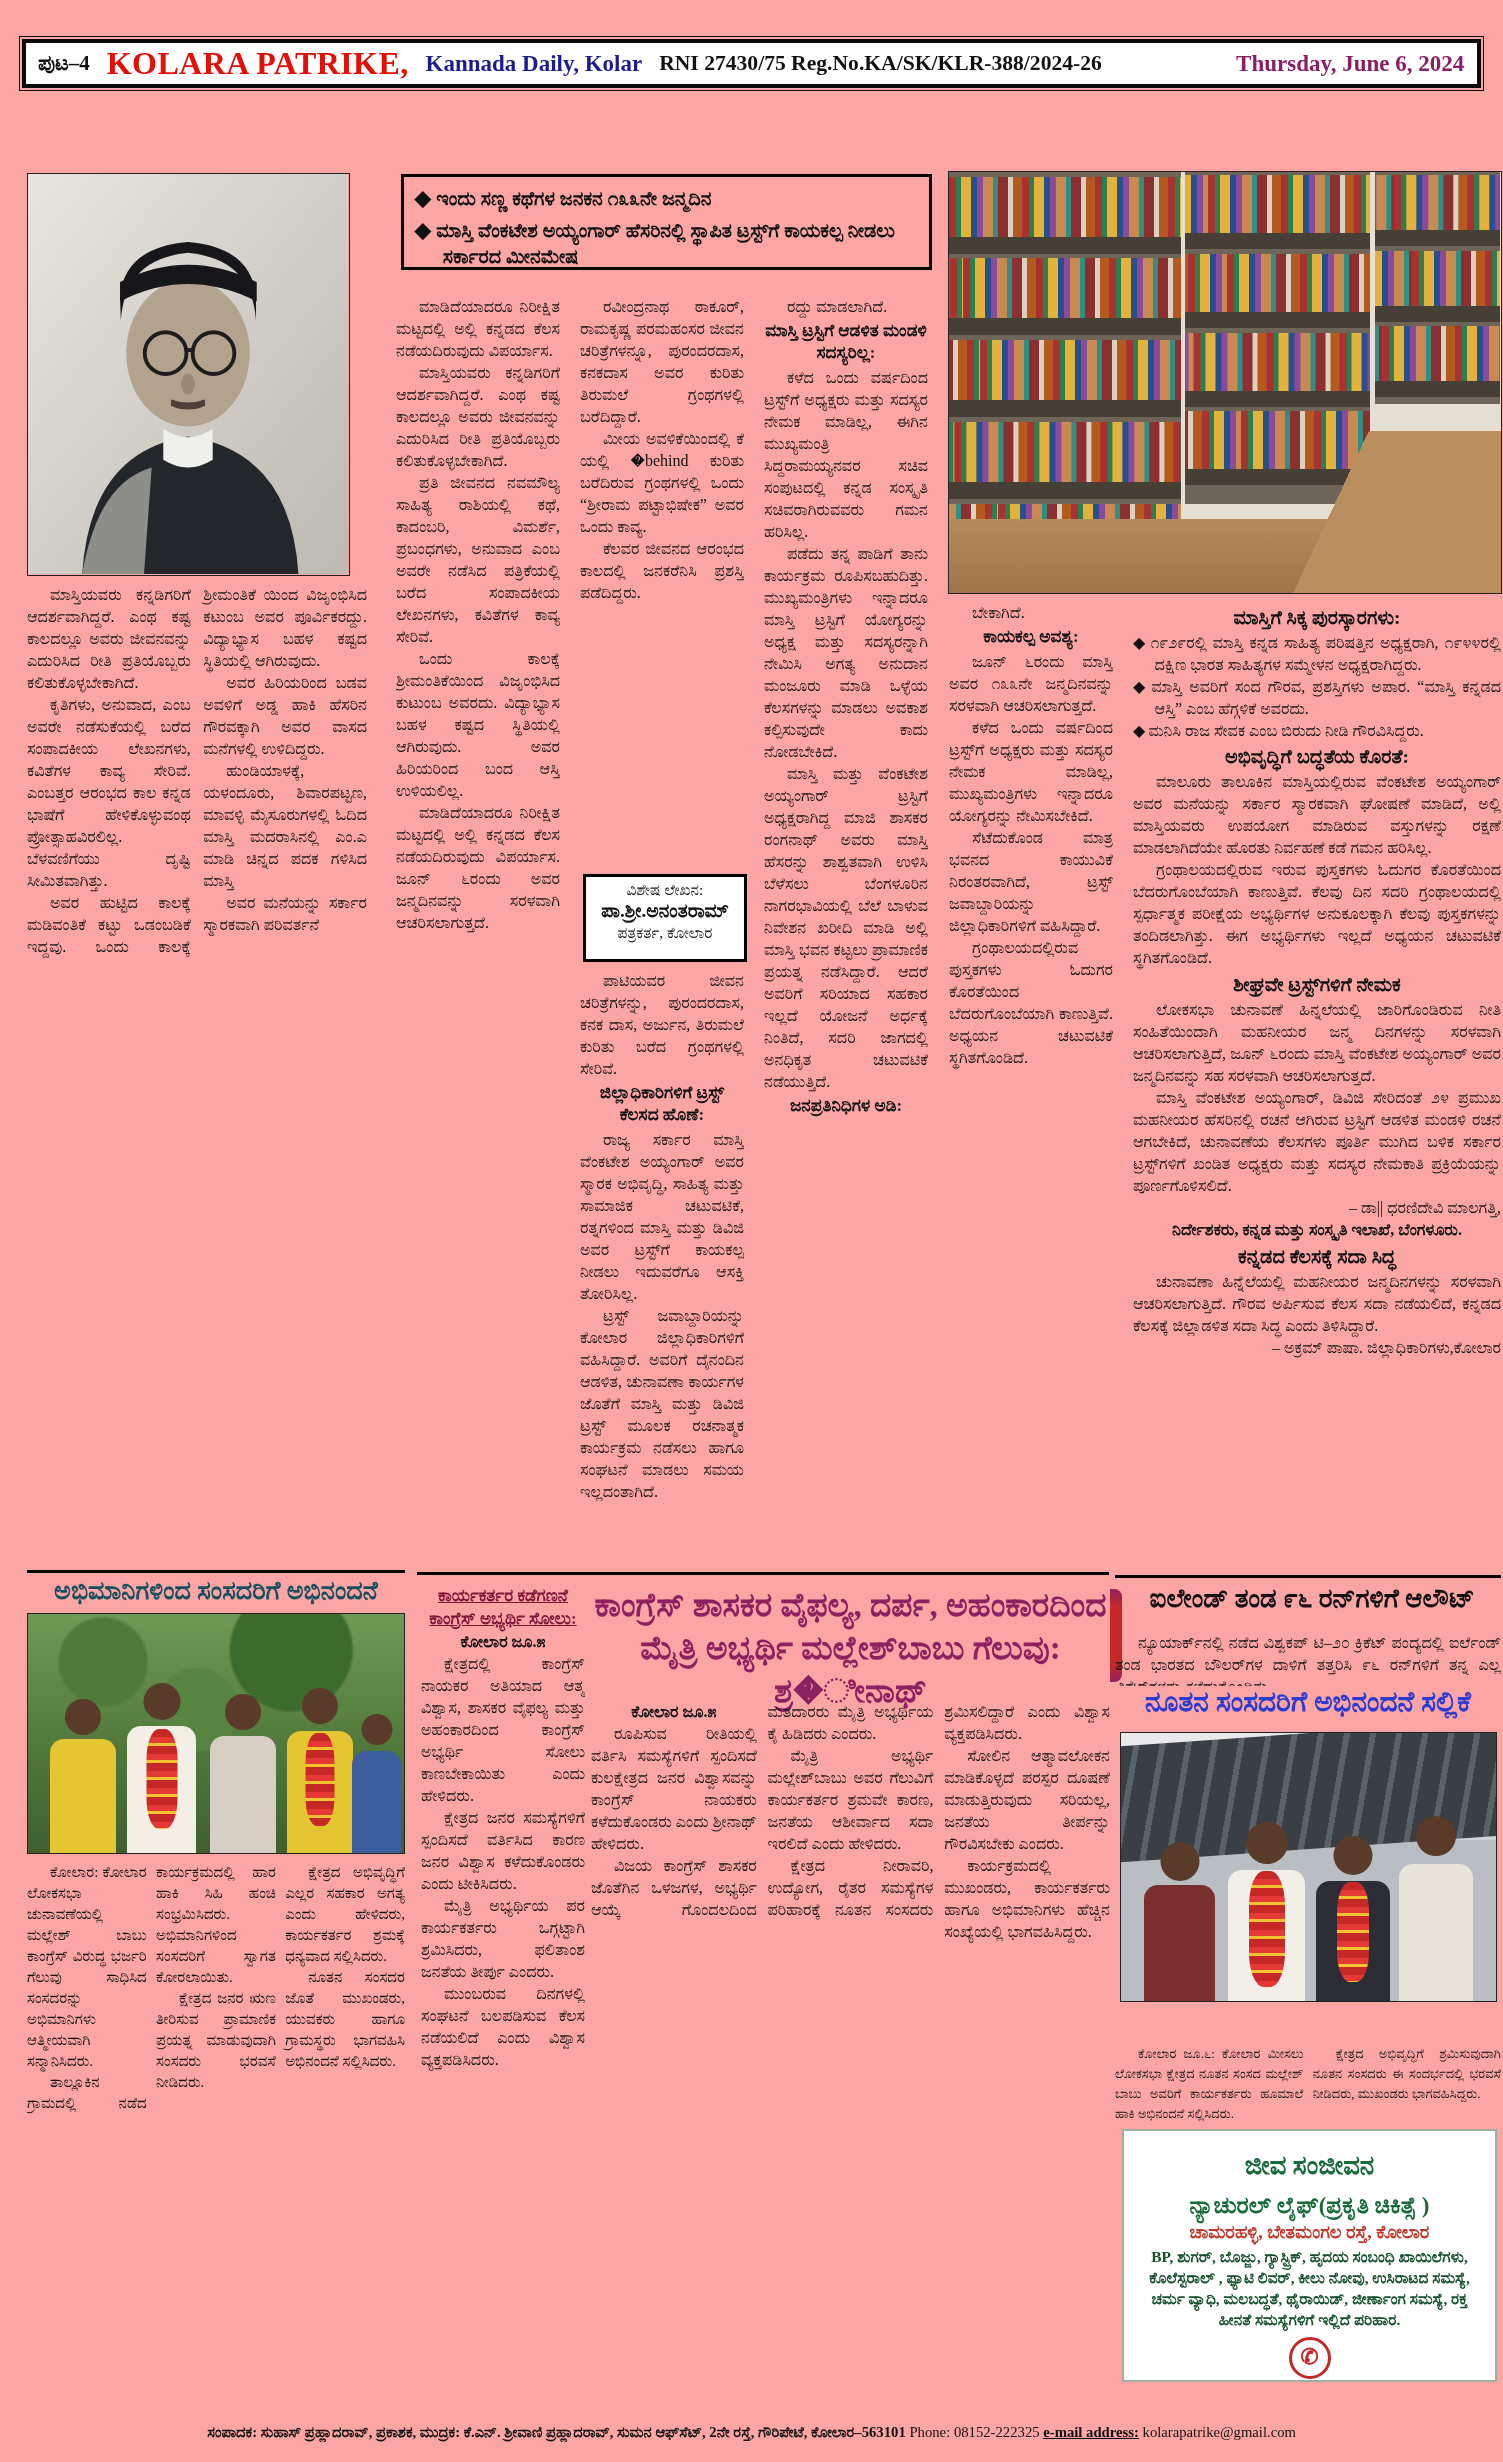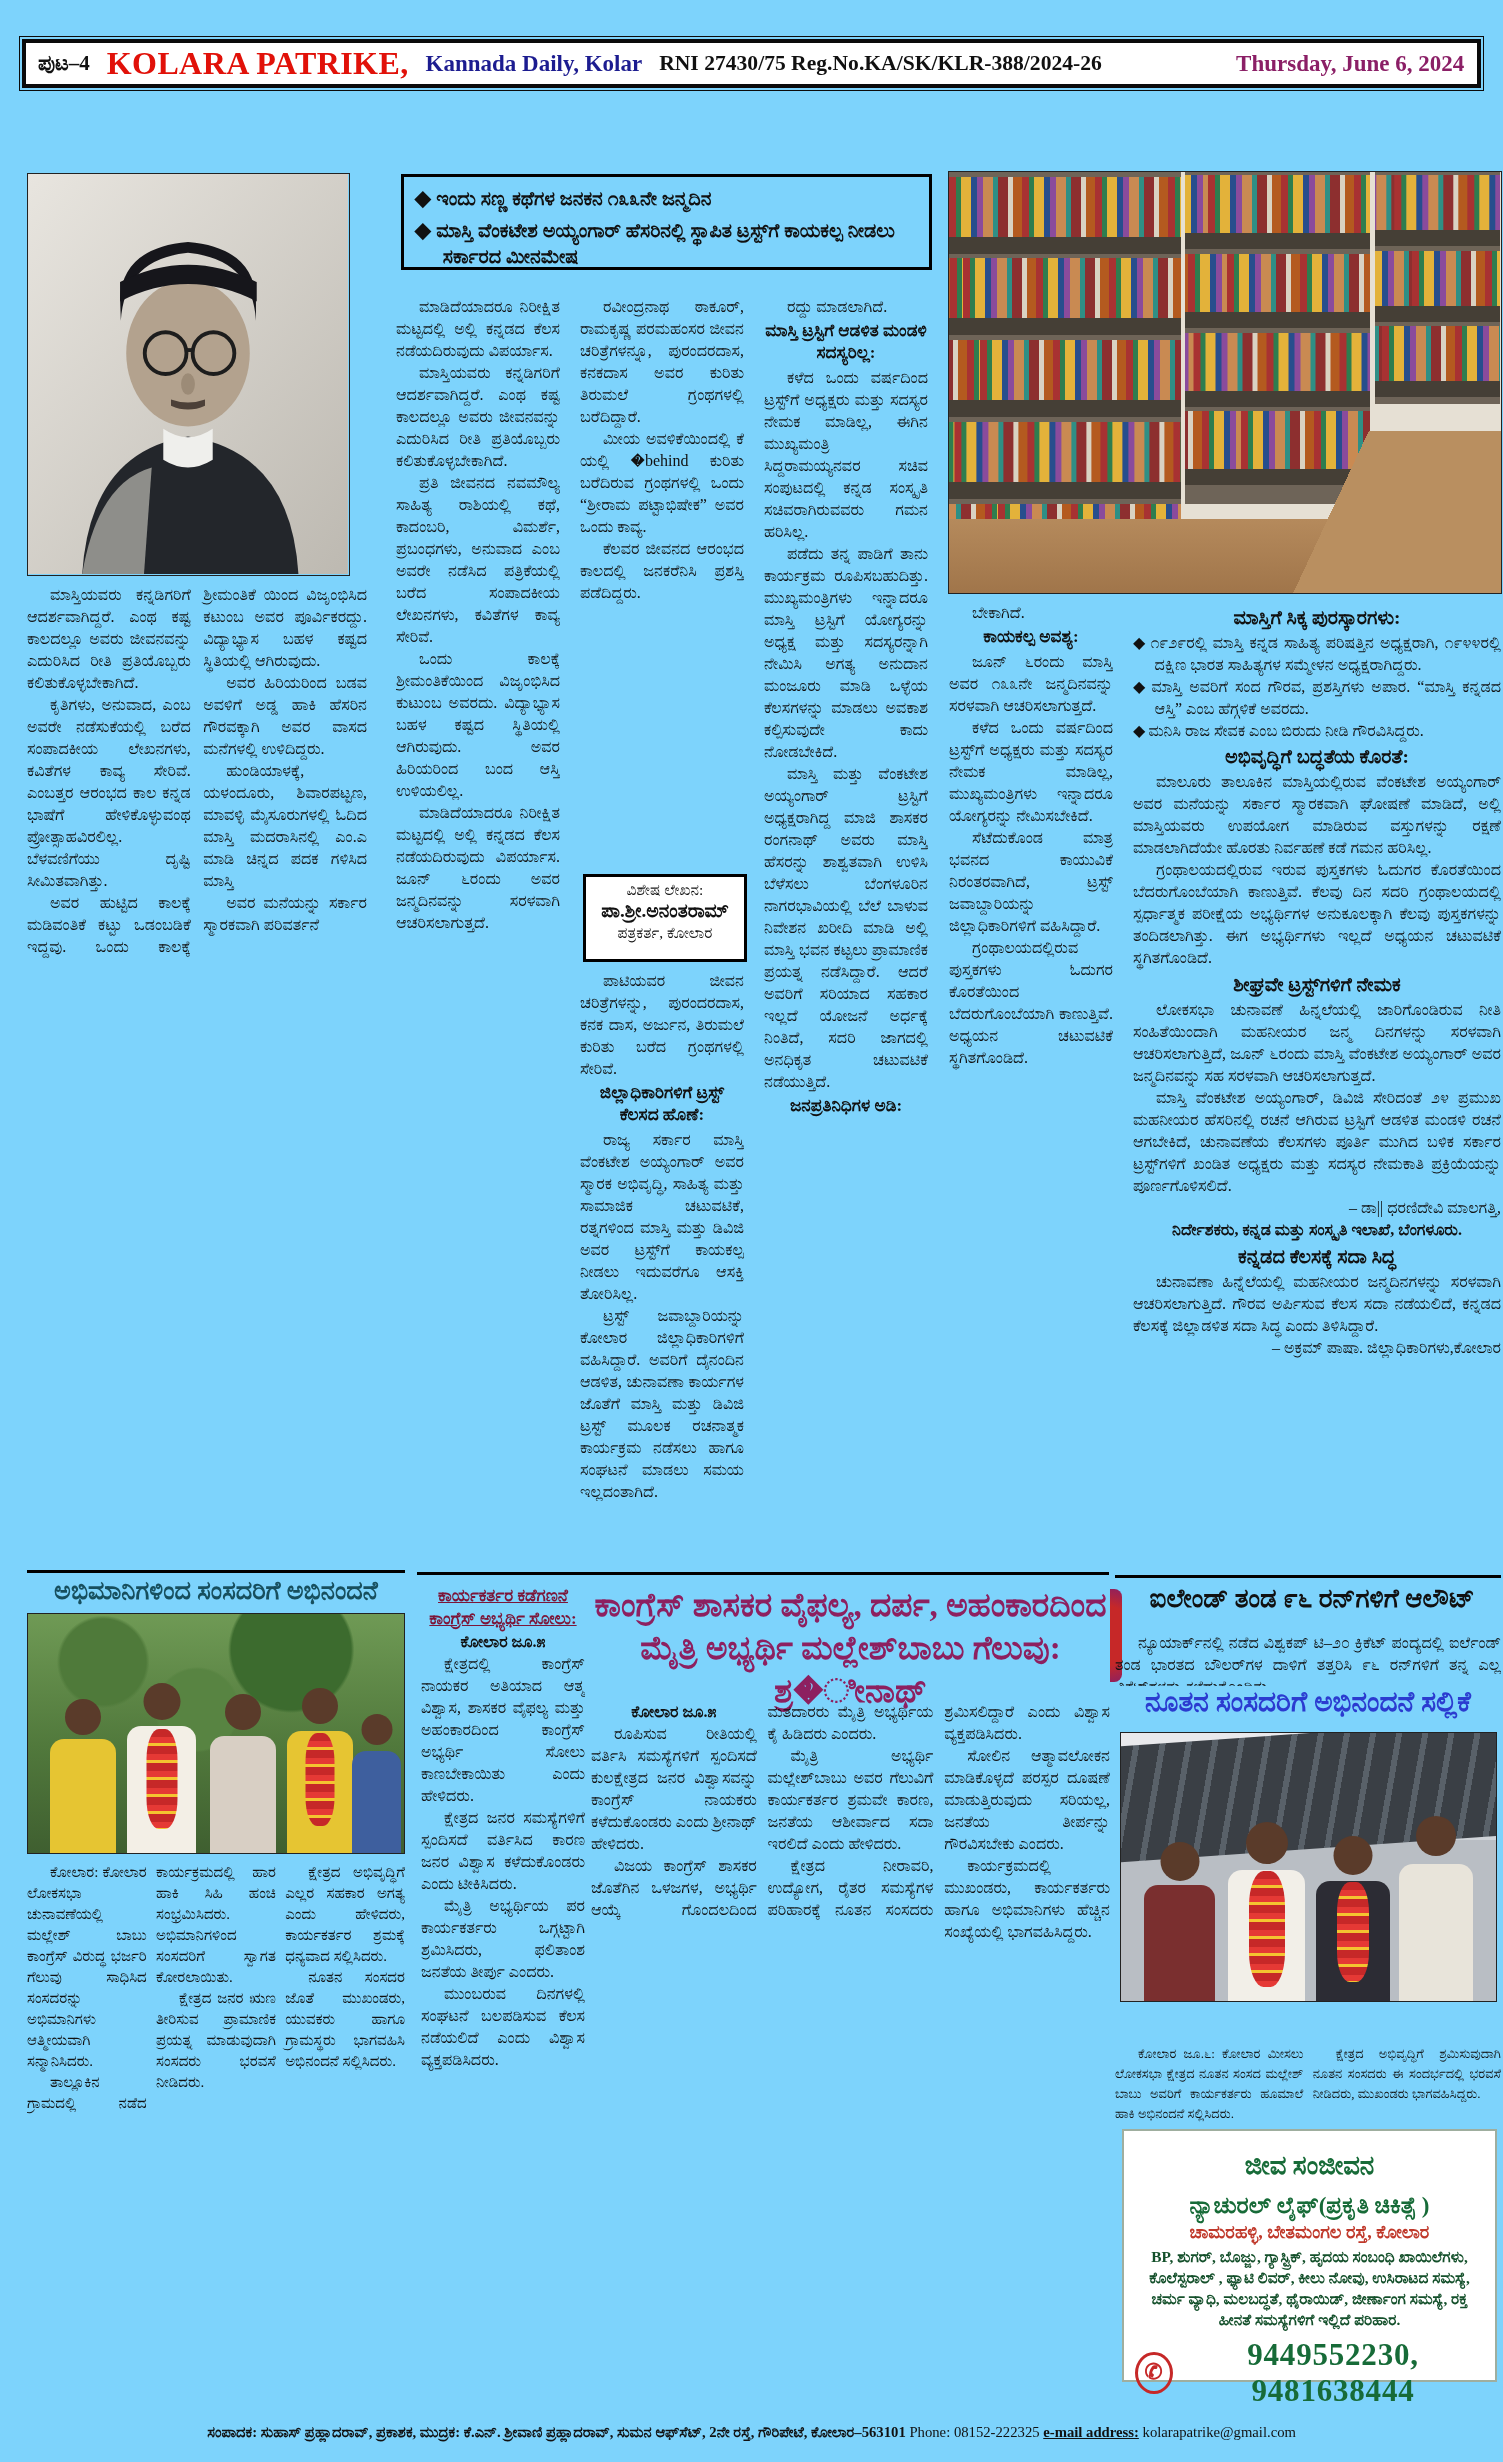--- a/index.html
+++ b/index.html
@@ -1,16 +1,16 @@
 <!DOCTYPE html>
 <html style="font-size:12.4px"><head>
 <meta charset="utf-8">
 <style>
   html,body{margin:0;padding:0;background:#8a8a8a;}
-  .page{position:relative;width:1504px;height:2462px;background:#7dd3fc;
+  .page{position:relative;width:1504px;height:2462px;background:#fca5a5;
         font-family:"Liberation Serif", serif;color:#111;overflow:hidden;}
 
   
   .masthead{position:absolute;left:21.6px;top:39px;width:1459px;height:49px;
     border:4.6px solid #0b0b0b;outline:1.5px solid #0b0b0b;outline-offset:2.3px;
     background:#fff;display:flex;align-items:center;gap:17px;padding:0 12.4px;box-sizing:border-box;}
   .page-label{font-size:21px;font-weight:bold;white-space:nowrap;}
   .brand{color:#e11109;font-size:32px;font-weight:bold;letter-spacing:0.4px;white-space:nowrap;}
   .daily{color:#1c1c90;font-size:23px;font-weight:bold;white-space:nowrap;}
   .rni{font-size:21.6px;font-weight:bold;white-space:nowrap;}
@@ -386,21 +386,20 @@
       <p>ಕ್ಷೇತ್ರದ ಅಭಿವೃದ್ಧಿಗೆ ಶ್ರಮಿಸುವುದಾಗಿ ನೂತನ ಸಂಸದರು ಈ ಸಂದರ್ಭದಲ್ಲಿ ಭರವಸೆ ನೀಡಿದರು, ಮುಖಂಡರು ಭಾಗವಹಿಸಿದ್ದರು.</p>
     </div>
 
   <div class="ad-box">
     <p class="ad-t1">ಜೀವ ಸಂಜೀವನ</p>
     <p class="ad-t2">ನ್ಯಾಚುರಲ್ ಲೈಫ್(ಪ್ರಕೃತಿ ಚಿಕಿತ್ಸೆ )</p>
     <p class="ad-addr">ಚಾಮರಹಳ್ಳಿ, ಬೇತಮಂಗಲ ರಸ್ತೆ, ಕೋಲಾರ</p>
     <p class="ad-body">BP, ಶುಗರ್, ಬೊಜ್ಜು, ಗ್ಯಾಸ್ಟ್ರಿಕ್, ಹೃದಯ ಸಂಬಂಧಿ ಖಾಯಿಲೆಗಳು, ಕೊಲೆಸ್ಟರಾಲ್ , ಫ್ಯಾಟಿ ಲಿವರ್, ಕೀಲು ನೋವು, ಉಸಿರಾಟದ ಸಮಸ್ಯೆ, ಚರ್ಮ ವ್ಯಾಧಿ, ಮಲಬದ್ಧತೆ, ಥೈರಾಯಿಡ್, ಜೀರ್ಣಾಂಗ ಸಮಸ್ಯೆ, ರಕ್ತ ಹೀನತೆ ಸಮಸ್ಯೆಗಳಿಗೆ ಇಲ್ಲಿದೆ ಪರಿಹಾರ.</p>
     <div class="ad-phone">
       <div class="phone-icon">✆</div>
-      <span class="ad-nums">9449552230, 9481638444</span>
     </div>
   </div>
 
   <div class="footer">
     <span class="f-bold">ಸಂಪಾದಕ: ಸುಹಾಸ್ ಪ್ರಹ್ಲಾದರಾವ್, ಪ್ರಕಾಶಕ, ಮುದ್ರಕ: ಕೆ.ಎನ್. ಶ್ರೀವಾಣಿ ಪ್ರಹ್ಲಾದರಾವ್, ಸುಮನ ಆಫ್‌ಸೆಟ್, 2ನೇ ರಸ್ತೆ, ಗೌರಿಪೇಟೆ, ಕೋಲಾರ–563101</span>
     <span>Phone: 08152-222325</span>
     <span class="f-email-label">e-mail address:</span>
     <span>kolarapatrike@gmail.com</span>
   </div>
 

